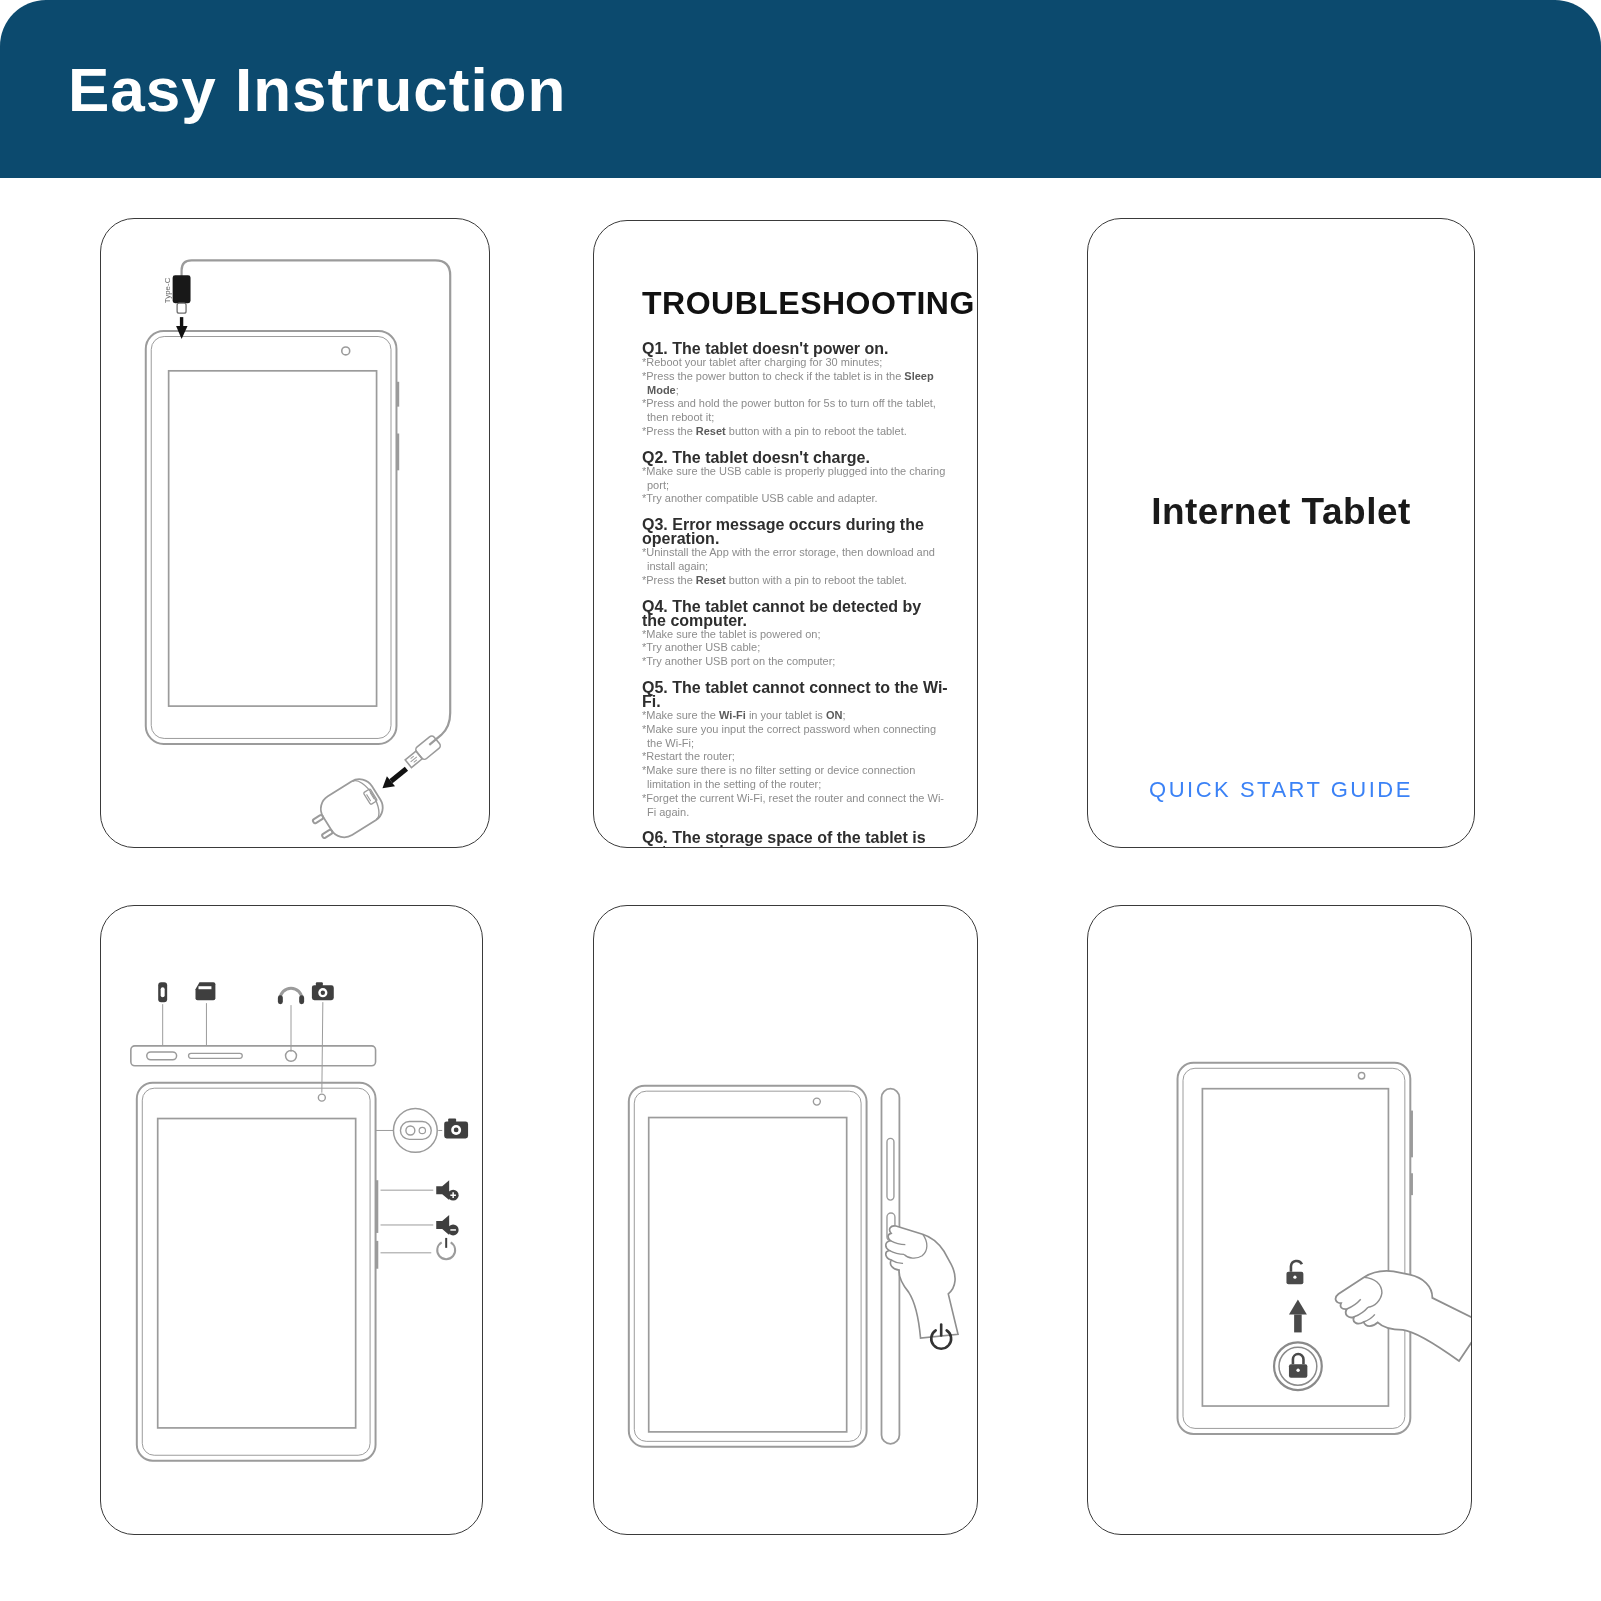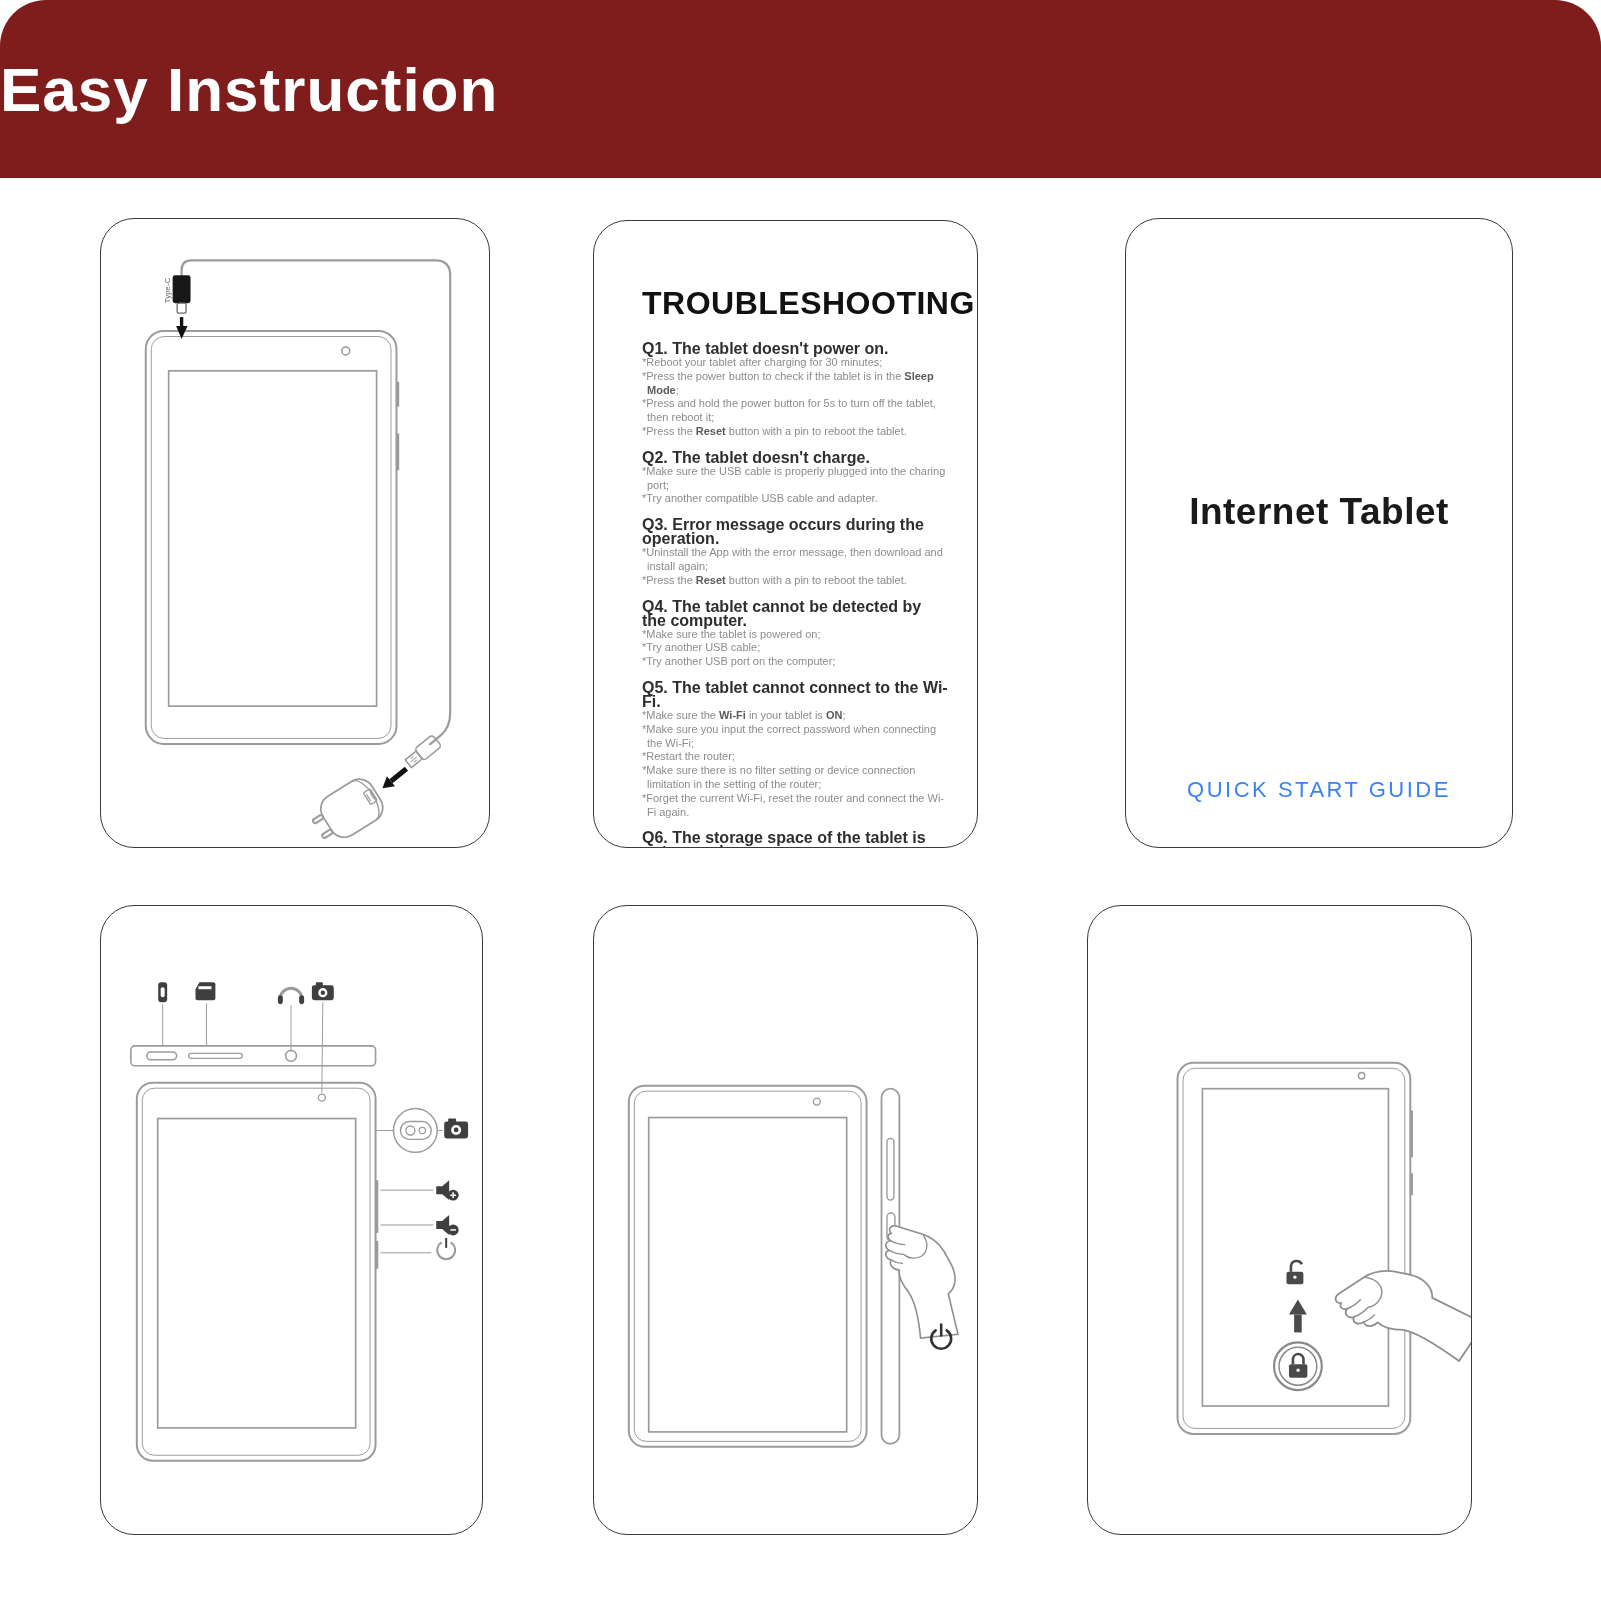--- a/index.html
+++ b/index.html
@@ -1,36 +1,36 @@
 <!DOCTYPE html>
 <html><head>
 <meta charset="utf-8">
 <style>
   html,body{margin:0;padding:0;background:#fff;}
   body{width:1601px;height:1601px;position:relative;font-family:"Liberation Sans",sans-serif;overflow:hidden;}
-  .header{position:absolute;left:0;top:0;width:1601px;height:178px;background:#7f1d1d;border-radius:46px 46px 0 0;display:flex;align-items:center;box-sizing:border-box;}
+  .header{position:absolute;left:0;top:0;width:1601px;height:178px;background:#0c4a6e;border-radius:46px 46px 0 0;display:flex;align-items:center;box-sizing:border-box;padding-left:68px;}
   .header h1{margin:0;color:#fff;font-size:62px;font-weight:bold;letter-spacing:1px;}
   .panel{position:absolute;background:#fff;border:1.6px solid #3a3a3a;border-radius:34px;box-sizing:border-box;overflow:hidden;}
   #p1{left:100px;top:218px;width:390px;height:630px;}
   #p2{left:593px;top:220px;width:385px;height:628px;}
   #p3{left:1087px;top:218px;width:388px;height:630px;}
   #p4{left:100px;top:905px;width:383px;height:630px;}
   #p5{left:593px;top:905px;width:385px;height:630px;}
   #p6{left:1087px;top:905px;width:385px;height:630px;}
   .panel svg{display:block;width:100%;height:100%;}
   
   #p2{padding:64px 28px 0 48px;}
   .ts-title{font-size:32px;font-weight:bold;color:#111;letter-spacing:0.5px;text-align:center;margin:0 20px 0 0;}
   .faq{margin-top:20px;}
   .faq-section{margin-bottom:12px;}
   .faq-q{font-size:16px;font-weight:bold;color:#2e2e2e;line-height:14px;}
   .faq-a{font-size:11px;color:#8c8c8c;line-height:13.8px;padding-left:5px;text-indent:-5px;}
   .faq-a b{color:#5a5a5a;font-weight:bold;}
   
-  #p3{display:flex;flex-direction:column;align-items:center;margin-left:38px;}
+  #p3{display:flex;flex-direction:column;align-items:center;}
   .cover-title{margin-top:272px;font-size:37px;font-weight:bold;color:#1a1a1a;letter-spacing:0.5px;}
   .cover-sub{margin-top:auto;margin-bottom:44px;font-size:22px;color:#3b82f6;letter-spacing:2.5px;font-weight:normal;}
   .ln{stroke:#9b9b9b;fill:none;}
   .dk{fill:#3f3f3f;}
 </style>
 </head>
 <body>
 
 <div class="header">
   <h1>Easy Instruction</h1>
@@ -93,21 +93,21 @@
         <div class="faq-a"><span>*Press and hold the power button for 5s to turn off the tablet, then reboot it;</span></div>
         <div class="faq-a"><span>*Press the </span><b>Reset</b><span> button with a pin to reboot the tablet.</span></div>
       </div>
       <div class="faq-section">
         <div class="faq-q">Q2. The tablet doesn't charge.</div>
         <div class="faq-a"><span>*Make sure the USB cable  is properly plugged into the charing port;</span></div>
         <div class="faq-a"><span>*Try another compatible USB cable and adapter.</span></div>
       </div>
       <div class="faq-section">
         <div class="faq-q">Q3. Error message occurs during the operation.</div>
-        <div class="faq-a"><span>*Uninstall the App with the error message, then download and install again;</span></div>
+        <div class="faq-a"><span>*Uninstall the App with the error storage, then download and install again;</span></div>
         <div class="faq-a"><span>*Press the </span><b>Reset</b><span> button with a pin to reboot the tablet.</span></div>
       </div>
       <div class="faq-section">
         <div class="faq-q">Q4. The tablet cannot be detected by the computer.</div>
         <div class="faq-a"><span>*Make sure the tablet is powered on;</span></div>
         <div class="faq-a"><span>*Try another USB cable;</span></div>
         <div class="faq-a"><span>*Try another USB port on the computer;</span></div>
       </div>
       <div class="faq-section">
         <div class="faq-q">Q5. The tablet cannot connect to the Wi-Fi.</div>

